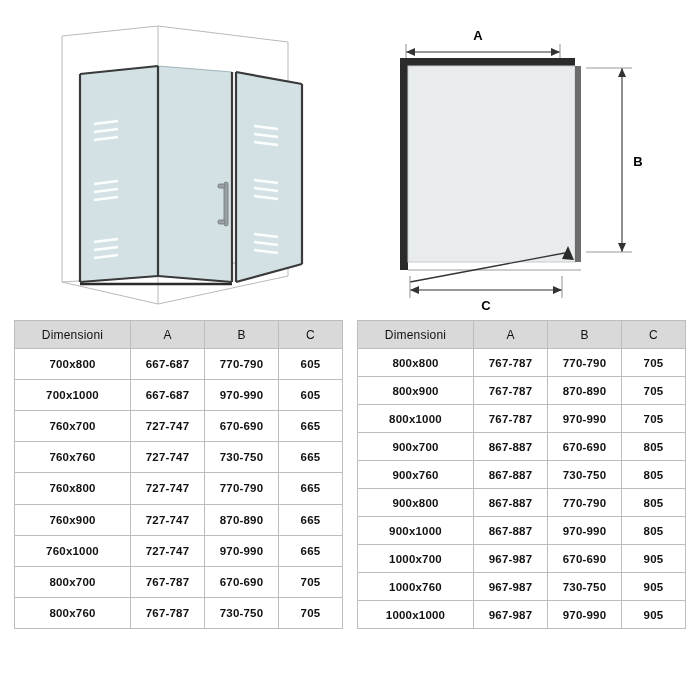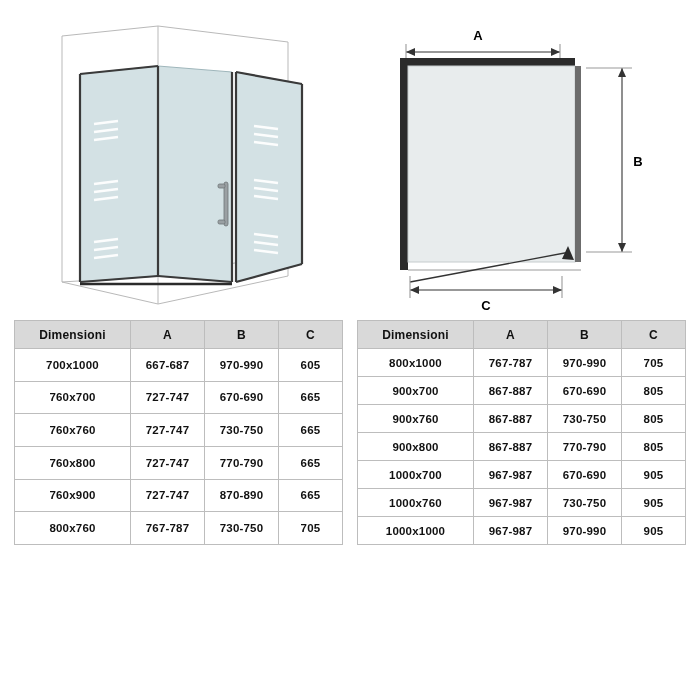--- a/index.html
+++ b/index.html
@@ -63,21 +63,21 @@
     font-size: 11.5px;
     text-align: center;
     padding: 0 2px;
     color: #111;
     font-weight: bold;
     letter-spacing: 0.2px;
   }
   table.dim thead th {
     background: #d9d9d9;
     font-size: 12px;
-    font-weight: bold;
+    font-weight: normal;
   }
   table.dim col.c-name { width: 116px; }
   table.dim col.c-a { width: 74px; }
   table.dim col.c-b { width: 74px; }
   table.dim col.c-c { width: 64px; }
   table.dim td.first-col { }
   .label-txt {
     font-family: "Liberation Sans", sans-serif;
     font-size: 13px;
     font-weight: bold;
@@ -219,20 +219,26 @@
       <thead>
         <tr>
           <th>Dimensioni</th>
           <th>A</th>
           <th>B</th>
           <th>C</th>
         </tr>
       </thead>
       <tbody>
           <tr>
+            <td class="first-col">700x800</td>
+            <td>667-687</td>
+            <td>770-790</td>
+            <td>605</td>
+          </tr>
+          <tr>
             <td class="first-col">700x1000</td>
             <td>667-687</td>
             <td>970-990</td>
             <td>605</td>
           </tr>
           <tr>
             <td class="first-col">760x700</td>
             <td>727-747</td>
             <td>670-690</td>
             <td>665</td>
@@ -247,20 +253,32 @@
             <td class="first-col">760x800</td>
             <td>727-747</td>
             <td>770-790</td>
             <td>665</td>
           </tr>
           <tr>
             <td class="first-col">760x900</td>
             <td>727-747</td>
             <td>870-890</td>
             <td>665</td>
+          </tr>
+          <tr>
+            <td class="first-col">760x1000</td>
+            <td>727-747</td>
+            <td>970-990</td>
+            <td>665</td>
+          </tr>
+          <tr>
+            <td class="first-col">800x700</td>
+            <td>767-787</td>
+            <td>670-690</td>
+            <td>705</td>
           </tr>
           <tr>
             <td class="first-col">800x760</td>
             <td>767-787</td>
             <td>730-750</td>
             <td>705</td>
           </tr>
         </tbody>
     </table>
 
@@ -274,20 +292,32 @@
       <thead>
         <tr>
           <th>Dimensioni</th>
           <th>A</th>
           <th>B</th>
           <th>C</th>
         </tr>
       </thead>
       <tbody>
           <tr>
+            <td class="first-col">800x800</td>
+            <td>767-787</td>
+            <td>770-790</td>
+            <td>705</td>
+          </tr>
+          <tr>
+            <td class="first-col">800x900</td>
+            <td>767-787</td>
+            <td>870-890</td>
+            <td>705</td>
+          </tr>
+          <tr>
             <td class="first-col">800x1000</td>
             <td>767-787</td>
             <td>970-990</td>
             <td>705</td>
           </tr>
           <tr>
             <td class="first-col">900x700</td>
             <td>867-887</td>
             <td>670-690</td>
             <td>805</td>
@@ -298,20 +328,26 @@
             <td>730-750</td>
             <td>805</td>
           </tr>
           <tr>
             <td class="first-col">900x800</td>
             <td>867-887</td>
             <td>770-790</td>
             <td>805</td>
           </tr>
           <tr>
+            <td class="first-col">900x1000</td>
+            <td>867-887</td>
+            <td>970-990</td>
+            <td>805</td>
+          </tr>
+          <tr>
             <td class="first-col">1000x700</td>
             <td>967-987</td>
             <td>670-690</td>
             <td>905</td>
           </tr>
           <tr>
             <td class="first-col">1000x760</td>
             <td>967-987</td>
             <td>730-750</td>
             <td>905</td>

